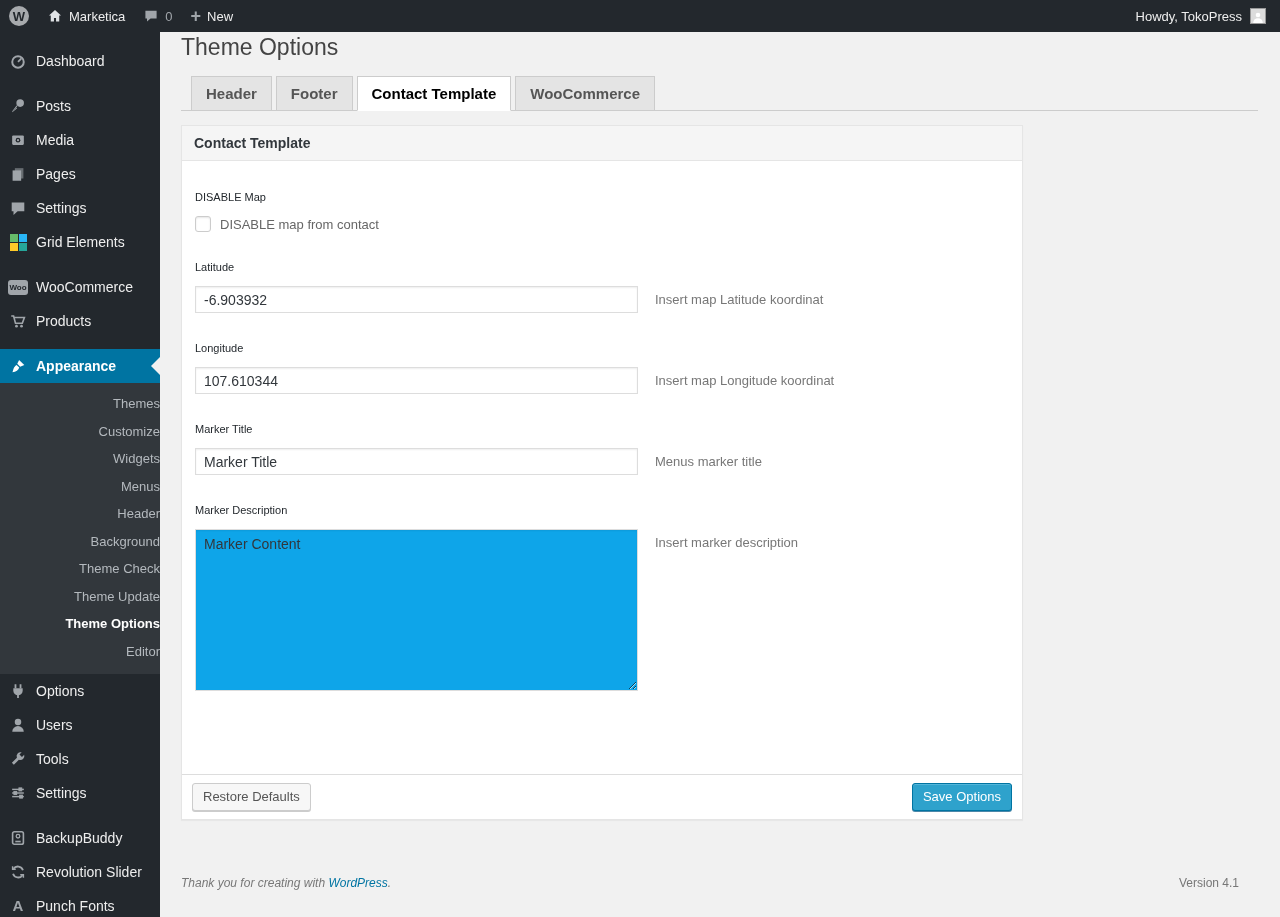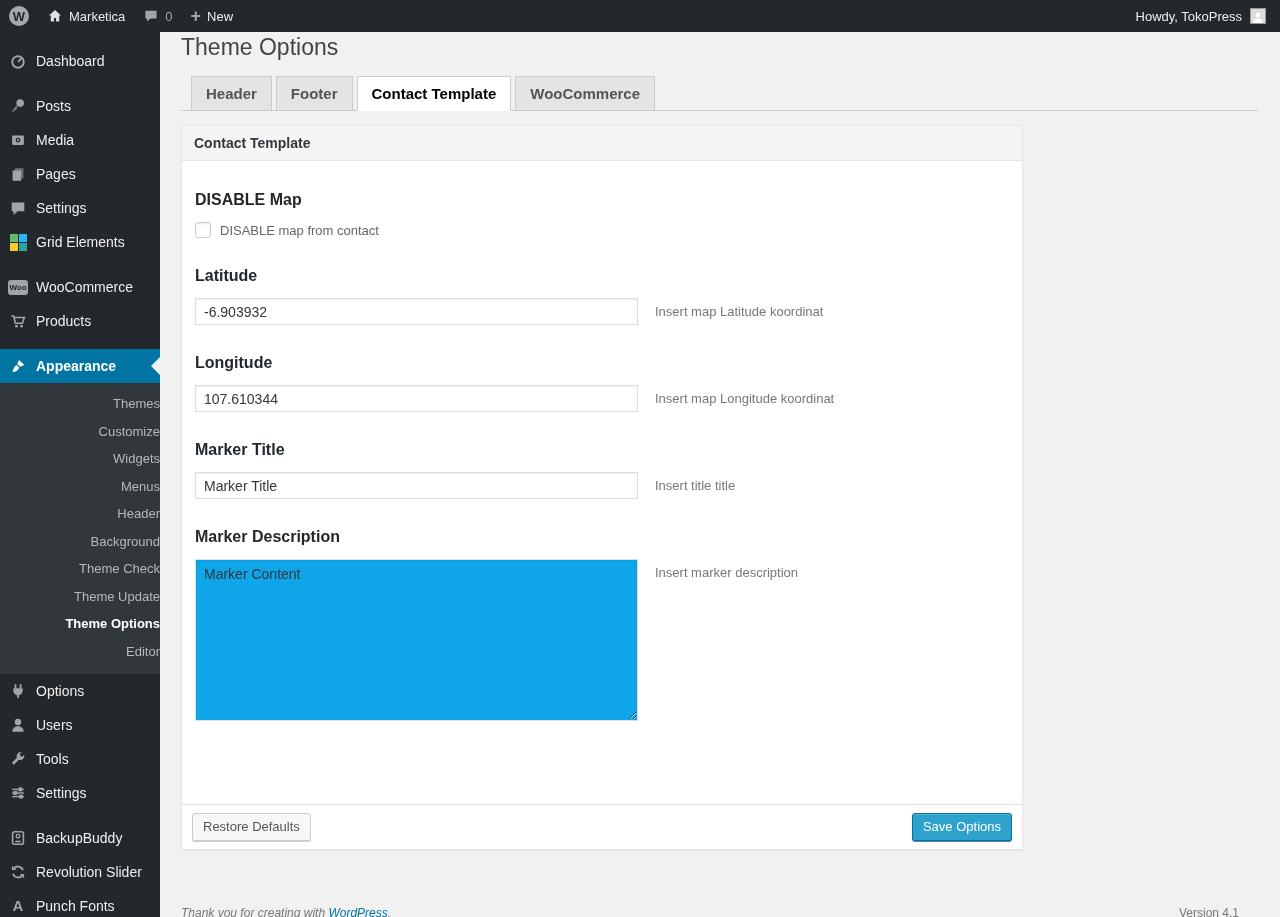--- a/index.html
+++ b/index.html
@@ -76,21 +76,21 @@
     margin: 0 4px -1px 0; padding: 8px 14px; font-size: 15px; font-weight: 600;
     background: #e4e4e4; color: #555; cursor: pointer;
   }
   .nav-tab.active { background: #fff; color: #000; border-bottom: 1px solid #fff; }
 
   .panel { margin-top: 14px; width: 842px; background: #fff; border: 1px solid #e5e5e5; box-shadow: 0 1px 1px rgba(0,0,0,.04); }
   .panel-header { padding: 9px 12px; background: #f5f5f5; border-bottom: 1px solid #e5e5e5; font-weight: bold; font-size: 14px; color: #32373c; }
   .panel-body { padding: 30px 13px 54px; }
 
   .field { margin-bottom: 29px; }
-  .field-label { font-weight: bold; font-size: 16px; color: #23282d; margin-bottom: 13px; }
+  .field-label { font-weight: normal; font-size: 11px; color: #23282d; margin-bottom: 13px; }
   .field-row { display: flex; align-items: flex-start; }
   .text-input {
     width: 443px; height: 27px; border: 1px solid #ddd; background: #fff;
     box-shadow: inset 0 1px 2px rgba(0,0,0,.07); padding: 3px 8px;
     font-family: "Liberation Sans", sans-serif; font-size: 14px; color: #32373c;
   }
   .textarea-input {
     width: 443px; height: 162px; border: 1px solid #ddd; background: #0ea5e9;
     box-shadow: inset 0 1px 2px rgba(0,0,0,.07); padding: 6px 8px;
     font-family: "Liberation Sans", sans-serif; font-size: 14px; color: #32373c;
@@ -357,21 +357,21 @@
           <div class="field-label">Longitude</div>
           <div class="field-row">
             <input type="text" class="text-input" value="107.610344" style="">
             <span class="help-text">Insert map Longitude koordinat</span>
           </div>
         </div>
         <div class="field">
           <div class="field-label">Marker Title</div>
           <div class="field-row">
             <input type="text" class="text-input" value="Marker Title" style="">
-            <span class="help-text">Insert title title</span>
+            <span class="help-text">Menus marker title</span>
           </div>
         </div>
         <div class="field">
           <div class="field-label">Marker Description</div>
           <div class="field-row">
             <textarea class="textarea-input" style="">Marker Content</textarea>
             <span class="help-text">Insert marker description</span>
           </div>
         </div>
       </div>

